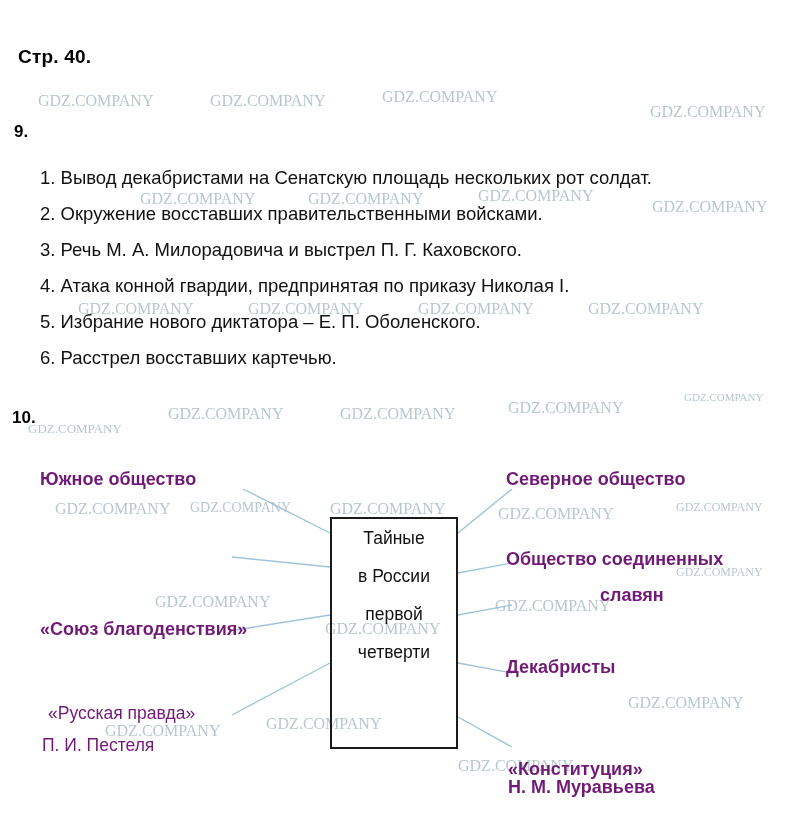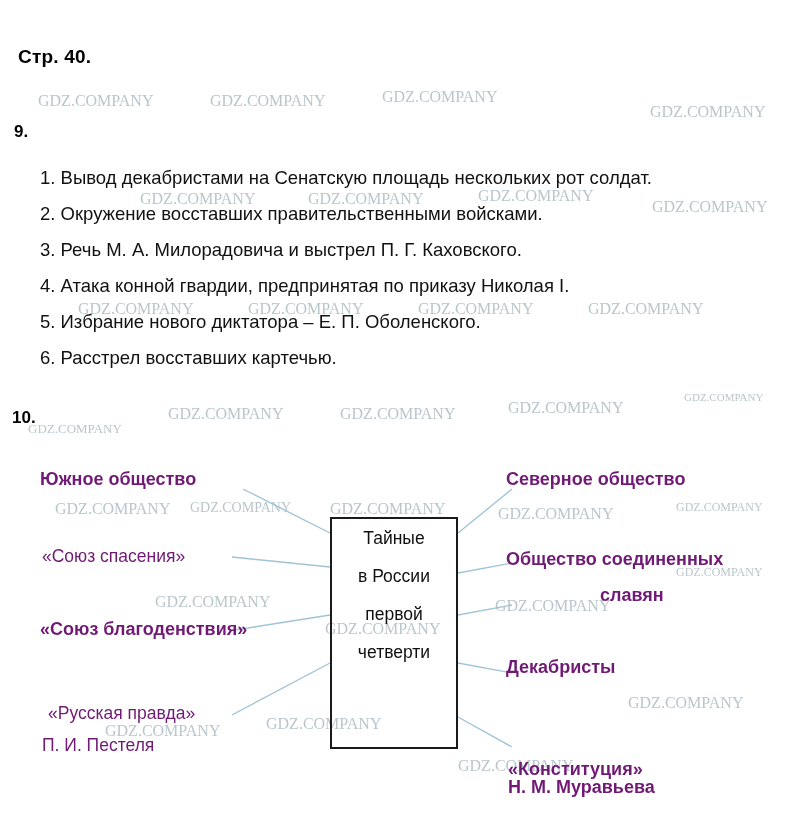--- a/index.html
+++ b/index.html
@@ -181,21 +181,20 @@
 
     <div class="center-box"></div>
     <div class="center-text">
       <div>Тайные</div>
       <div>в России</div>
       <div>первой</div>
       <div>четверти</div>
     </div>
 
     <div class="node bold" style="left:40px; top:12px;">Южное общество</div>
-    <div class="node" style="left:42px; top:89px;">«Союз спасения»</div>
     <div class="node bold" style="left:40px; top:162px;">«Союз благоденствия»</div>
     <div class="node" style="left:48px; top:246px;">«Русская правда»</div>
     <div class="node" style="left:42px; top:278px;">П. И. Пестеля</div>
 
     <div class="node bold" style="left:506px; top:12px;">Северное общество</div>
     <div class="node bold" style="left:506px; top:92px;text-align:right;">Общество соединенных</div>
     <div class="node bold" style="left:600px; top:128px;">славян</div>
     <div class="node bold" style="left:506px; top:200px;">Декабристы</div>
     <div class="node bold" style="left:508px; top:278px;margin-top:24px;">«Конституция»</div>
     <div class="node bold" style="left:508px; top:320px;">Н. М. Муравьева</div>

